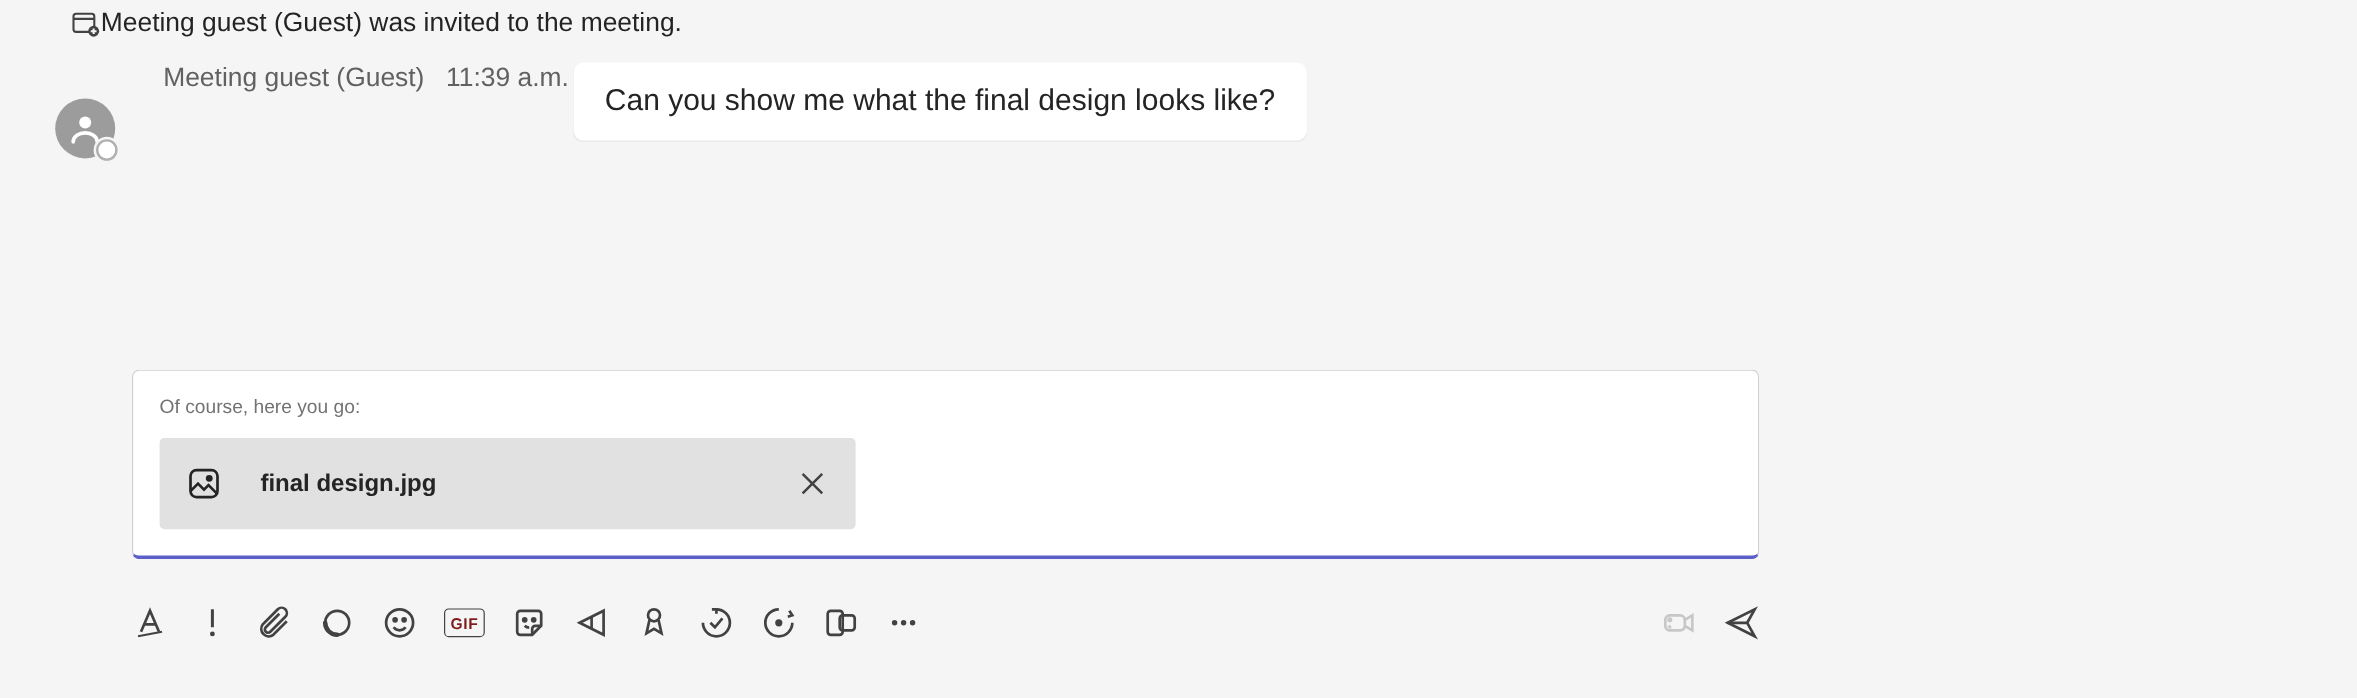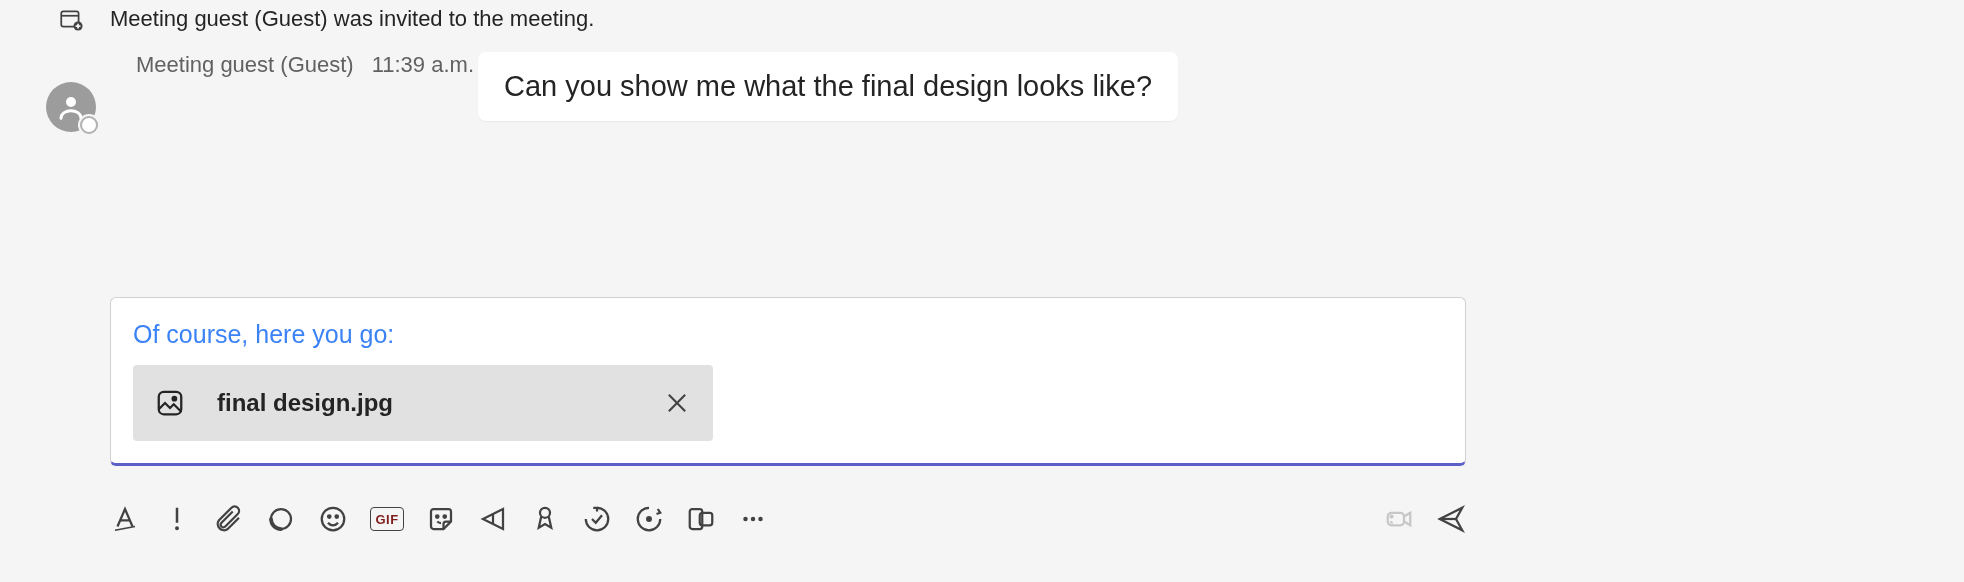--- a/index.html
+++ b/index.html
@@ -8,21 +8,20 @@
       font-family: "Segoe UI", -apple-system, BlinkMacSystemFont, sans-serif;
       width: 1964px;
       height: 582px;
       overflow: hidden;
       color: #242424;
     }
 
     .system-event {
       display: flex;
       align-items: flex-start;
-      gap: 26px;
       padding: 6px 0 6px 58px;
     }
     .system-event-icon {
       width: 26px; height: 26px;
       display: flex; align-items: center; justify-content: center;
       color: #424242;
     }
     .system-event-text {
       font-size: 22px;
       color: #242424;
@@ -57,59 +56,59 @@
     .message-meta {
       display: flex; gap: 18px; align-items: baseline;
       padding-left: 26px;
       font-size: 22px;
       color: #616161;
     }
     .message-bubble {
       background: #fff;
       border-radius: 8px;
       padding: 18px 26px;
-      font-size: 29px;
+      font-size: 25px;
       color: #242424;
       box-shadow: 0 1px 1px rgba(0,0,0,0.05);
       max-width: max-content;
     }
 
     .composer-wrapper {
       position: absolute;
       left: 110px; right: 498px;
       bottom: 116px;
     }
     .composer {
       background: #fff;
       border: 1px solid #d1d1d1;
       border-bottom: 3px solid #5b5fc7;
       border-radius: 6px;
       padding: 22px 22px 22px 22px;
     }
     .composer-text {
-      font-size: 25px;
-      color: #3b82f6;
+      font-size: 16px;
+      color: #737373;
       padding-bottom: 16px;
     }
     .attachment {
       display: flex;
       align-items: center;
       background: #e1e1e1;
       border-radius: 4px;
       width: 580px;
       height: 76px;
       padding: 0 22px;
     }
     .attachment-icon {
       width: 30px; height: 30px;
       color: #242424;
       margin-right: 32px;
     }
     .attachment-name {
-      font-size: 24px;
+      font-size: 20px;
       font-weight: 600;
       color: #242424;
       flex: 1;
     }
     .attachment-remove {
       width: 28px; height: 28px;
       display: flex; align-items: center; justify-content: center;
       color: #424242;
       cursor: pointer;
     }

